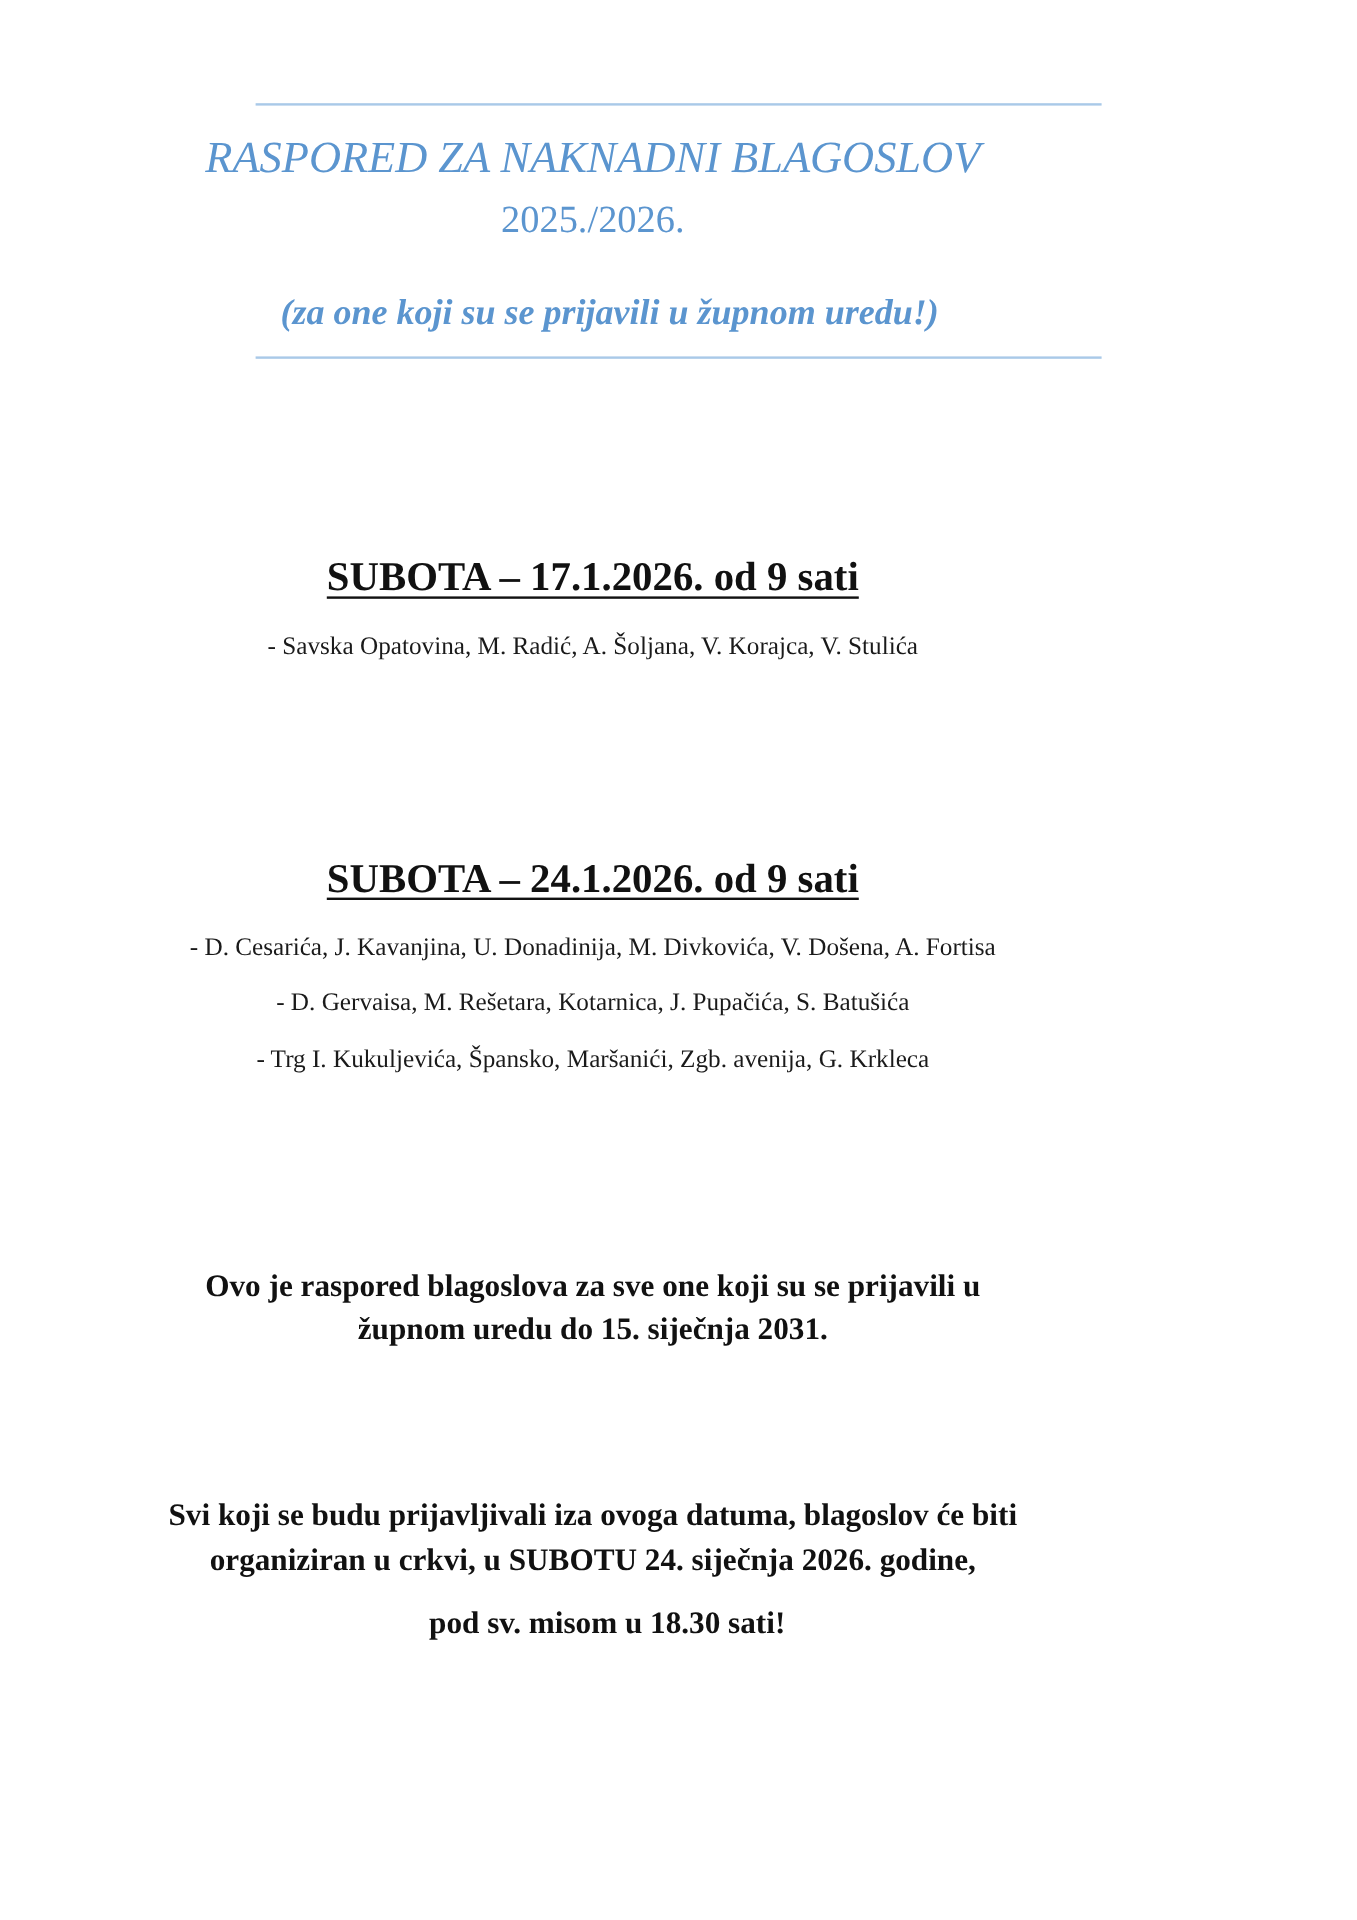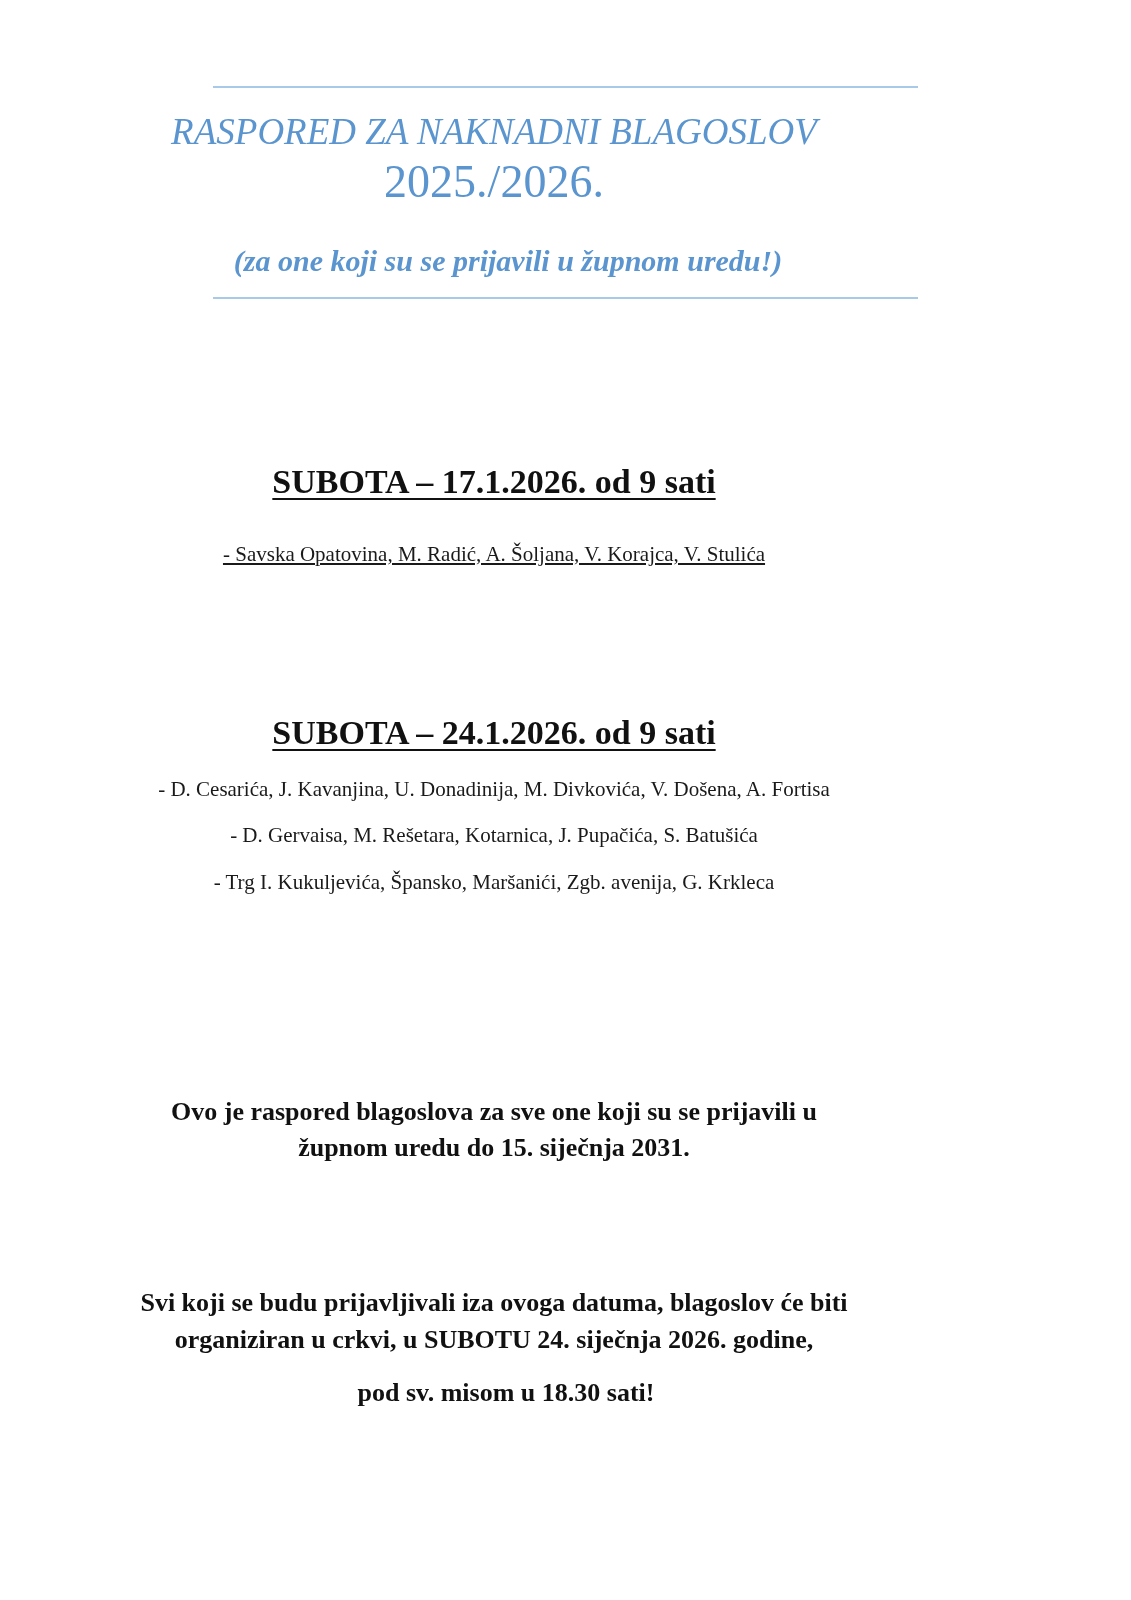--- a/index.html
+++ b/index.html
@@ -3,39 +3,39 @@
   <meta charset="utf-8">
   <style>
     html, body { margin: 0; padding: 0; background: #ffffff; }
     body { width: 1131px; height: 1600px; position: relative; overflow: hidden;
            font-family: "Liberation Serif", "DejaVu Serif", serif; color: #111; }
     .rule { position: absolute; left: 213px; width: 705px; height: 0;
             border-top: 2px solid #a9c9e8; }
     .center { position: absolute; left: 0; width: 988px; text-align: center; }
     .title { top: 108px; font-size: 37px; font-style: italic; color: #5b95cf;
              line-height: 48px; }
-    .year { top: 158px; font-size: 46px; color: #5b95cf; line-height: 48px; }
+    .year { top: 158px; font-size: 32px; color: #5b95cf; line-height: 48px; }
     .subtitle { top: 241px; font-size: 30px; font-style: italic; font-weight: bold;
                 color: #5b95cf; line-height: 40px; padding-left: 14px; }
     .heading { font-size: 34px; font-weight: bold; text-decoration: underline;
                text-underline-offset: 5px; text-decoration-thickness: 2px; line-height: 44px; }
     .line { font-size: 21px; line-height: 30px; color: #1a1a1a; }
-    .note { font-size: 26px; font-weight: bold; line-height: 38px; margin-top: 40px; }
+    .note { font-size: 26px; font-weight: bold; line-height: 38px; }
   </style>
 </head>
 <body>
 
 <div class="rule" style="top:86px;"></div>
 <div class="center title">RASPORED ZA NAKNADNI BLAGOSLOV</div>
 <div class="center year">2025./2026.</div>
 <div class="center subtitle">(za one koji su se prijavili u župnom uredu!)</div>
 <div class="rule" style="top:297px;"></div>
 
 <div class="center heading" style="top:460px;">SUBOTA – 17.1.2026. od 9 sati</div>
-<div class="center line" style="top:539px;text-decoration:underline;">- Savska Opatovina, M. Radić, A. Šoljana, V. Korajca, V. Stulića</div>
+<div class="center line" style="top:523px;">- Savska Opatovina, M. Radić, A. Šoljana, V. Korajca, V. Stulića</div>
 
 <div class="center heading" style="top:711px;">SUBOTA – 24.1.2026. od 9 sati</div>
 <div class="center line" style="top:774px;">- D. Cesarića, J. Kavanjina, U. Donadinija, M. Divkovića, V. Došena, A. Fortisa</div>
 <div class="center line" style="top:820px;">- D. Gervaisa, M. Rešetara, Kotarnica, J. Pupačića, S. Batušića</div>
 <div class="center line" style="top:867px;">- Trg I. Kukuljevića, Špansko, Maršanići, Zgb. avenija, G. Krkleca</div>
 
 <div class="center note" style="top:1053px;">Ovo je raspored blagoslova za sve one koji su se prijavili u</div>
 <div class="center note" style="top:1089px;">župnom uredu do 15. siječnja 2031.</div>
 
 <div class="center note" style="top:1244px;">Svi koji se budu prijavljivali iza ovoga datuma, blagoslov će biti</div>

